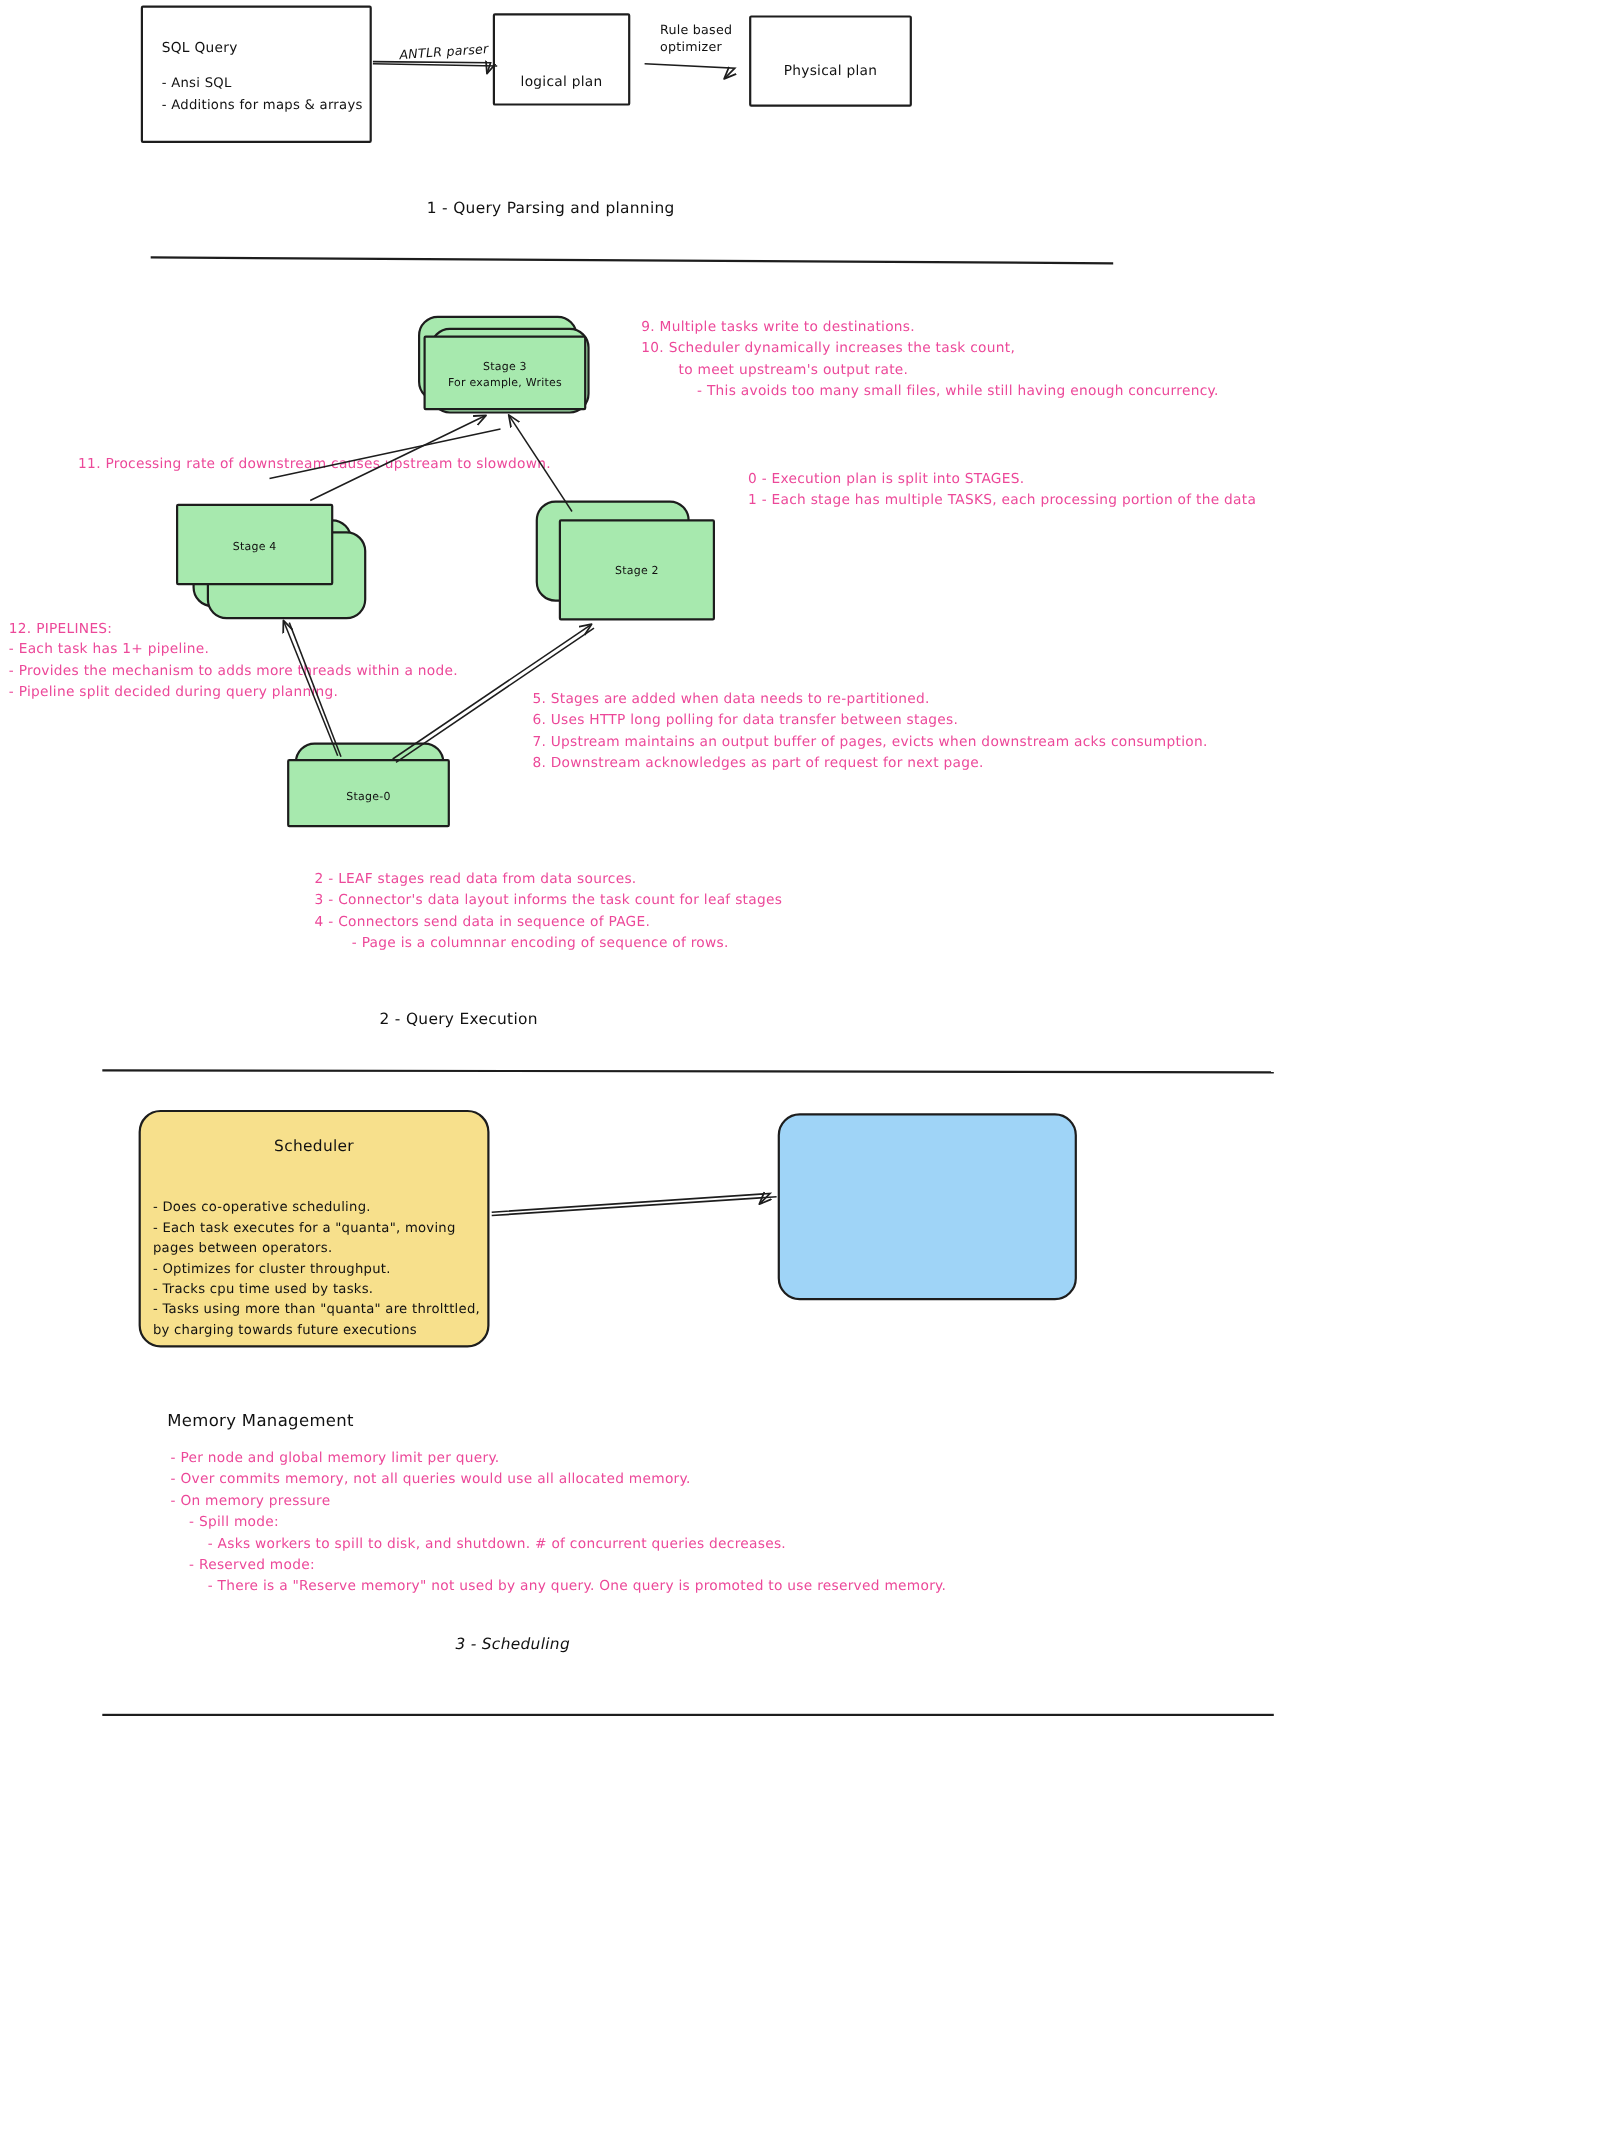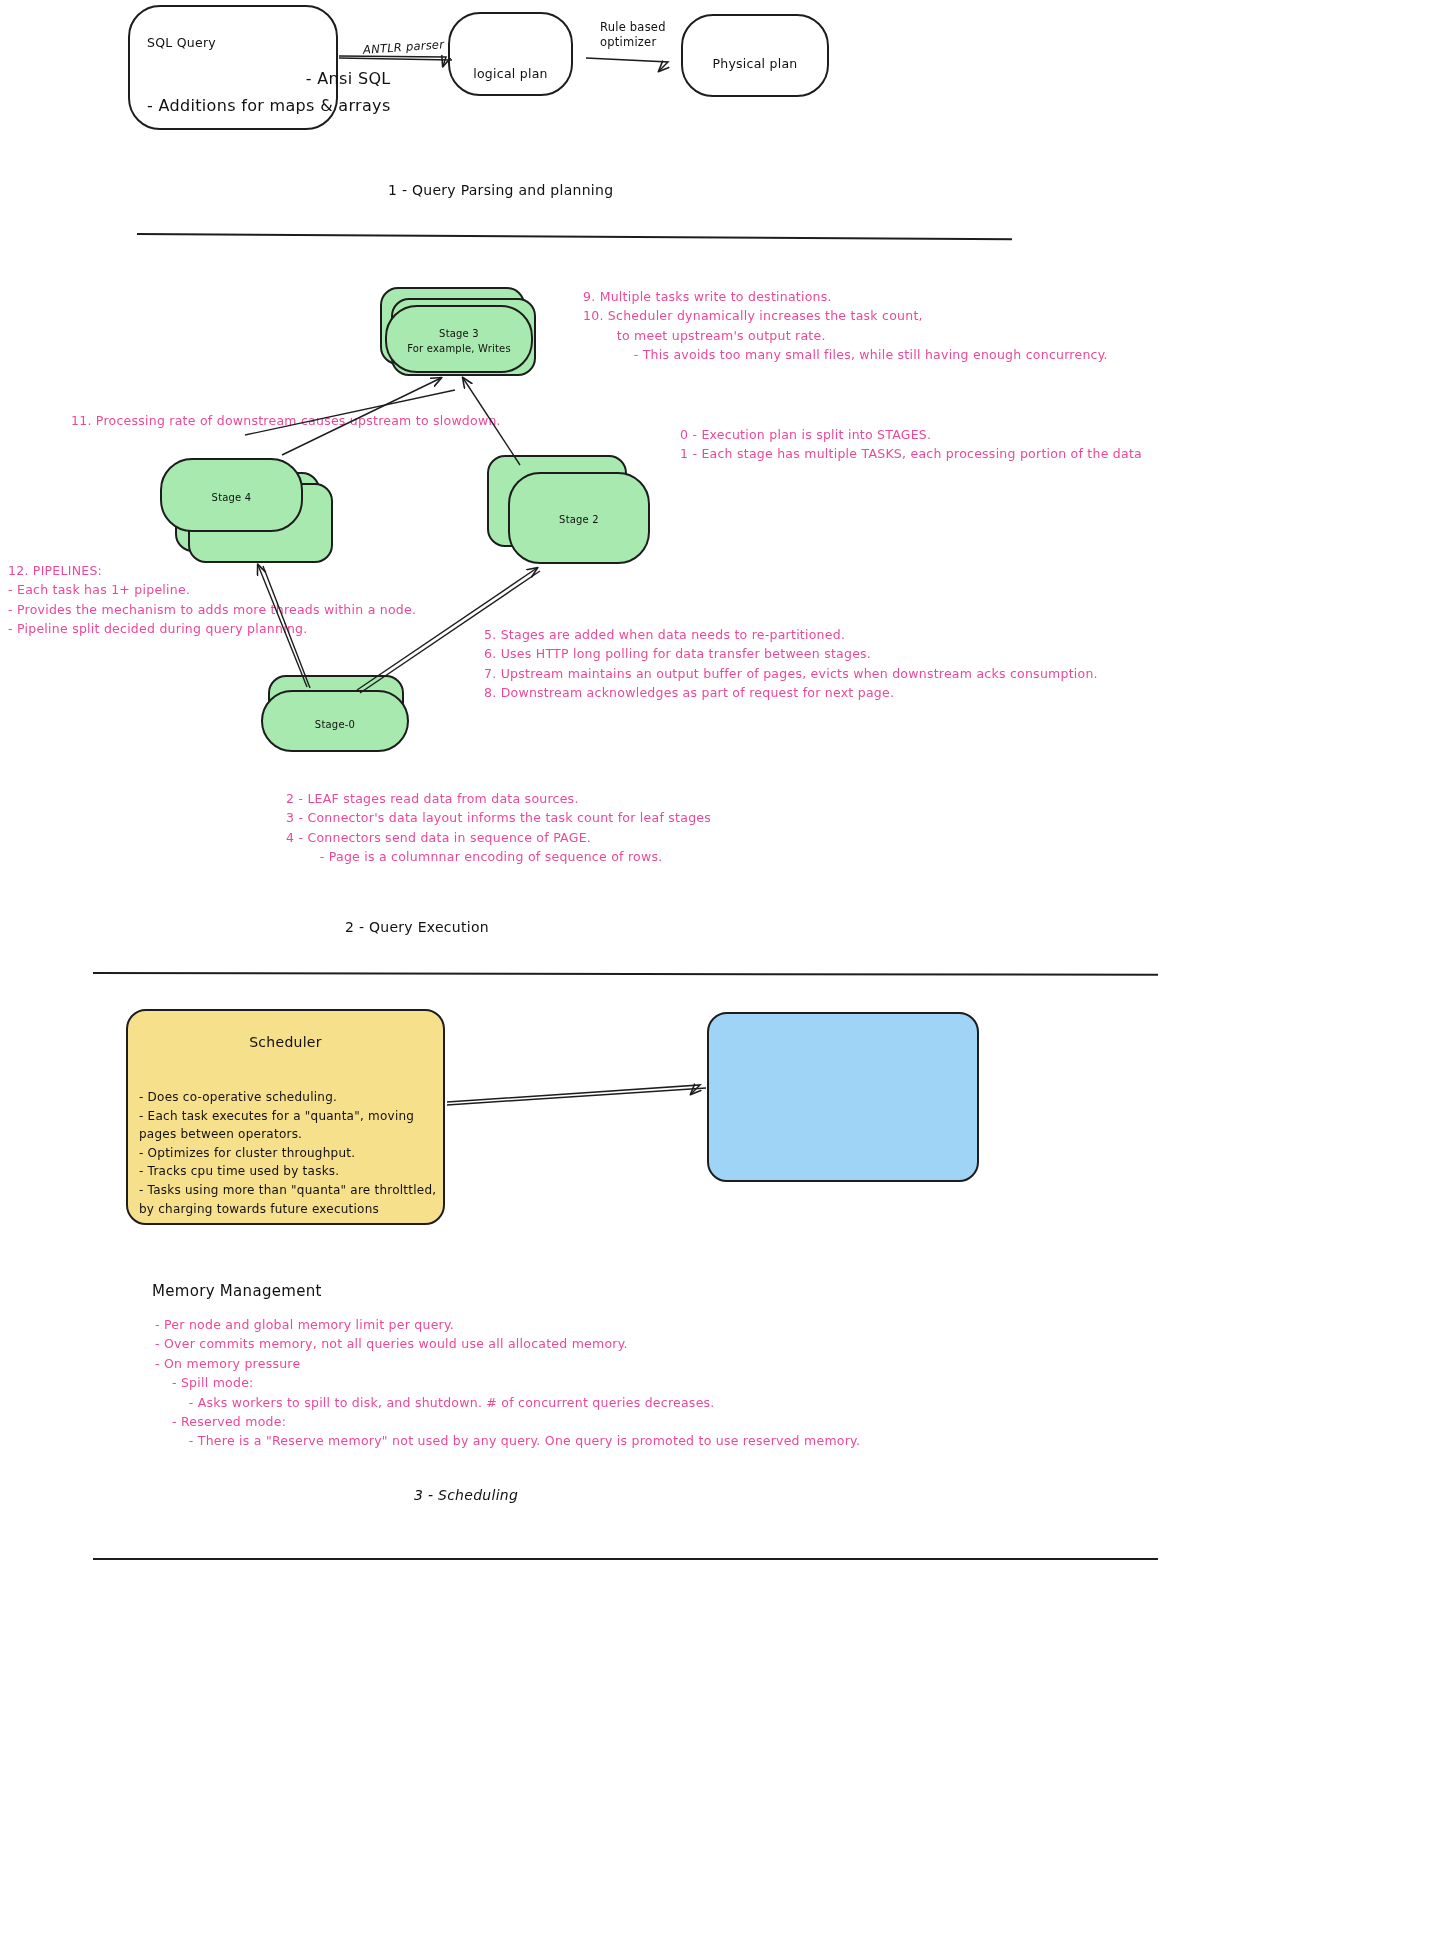--- a/index.html
+++ b/index.html
@@ -24,21 +24,21 @@
     font-family: "DejaVu Sans", sans-serif;
     letter-spacing: 0.02em;
     white-space: pre;
   }
 
   
   .node {
     position: absolute;
     box-sizing: border-box;
     border: 2px solid #1d1d1d;
-    border-radius: 32px;
+    border-radius: 2px;
     background: #ffffff;
   }
   .node .node-title,
   .node .node-body {
     white-space: pre;
   }
   .stack-back {
     position: absolute;
     box-sizing: border-box;
     border: 2px solid #1d1d1d;
@@ -96,21 +96,21 @@
     color: #111111;
   }
 </style>
 </head>
 <body>
 
 <div id="page">
 
   <div class="node" style="left:128px; top:5px; width:210px; height:125px;">
     <div class="hand node-title" style="position:absolute; left:17px; top:28px; font-size:12.5px;">SQL Query</div>
-    <div class="hand node-body" style="position:absolute; left:17px; top:58px; font-size:16px; line-height:1.7;text-align:right;">- Ansi SQL
+    <div class="hand node-body" style="position:absolute; left:17px; top:58px; font-size:12px; line-height:1.7;">- Ansi SQL
 - Additions for maps &amp; arrays</div>
   </div>
 
   <div class="node" style="left:448px; top:12px; width:125px; height:84px;">
     <div class="hand box-label-center" style="left:0; top:52px; font-size:12.5px;">logical plan</div>
   </div>
 
   <div class="node" style="left:681px; top:14px; width:148px; height:83px;">
     <div class="hand box-label-center" style="left:0; top:40px; font-size:12.5px;">Physical plan</div>
   </div>

